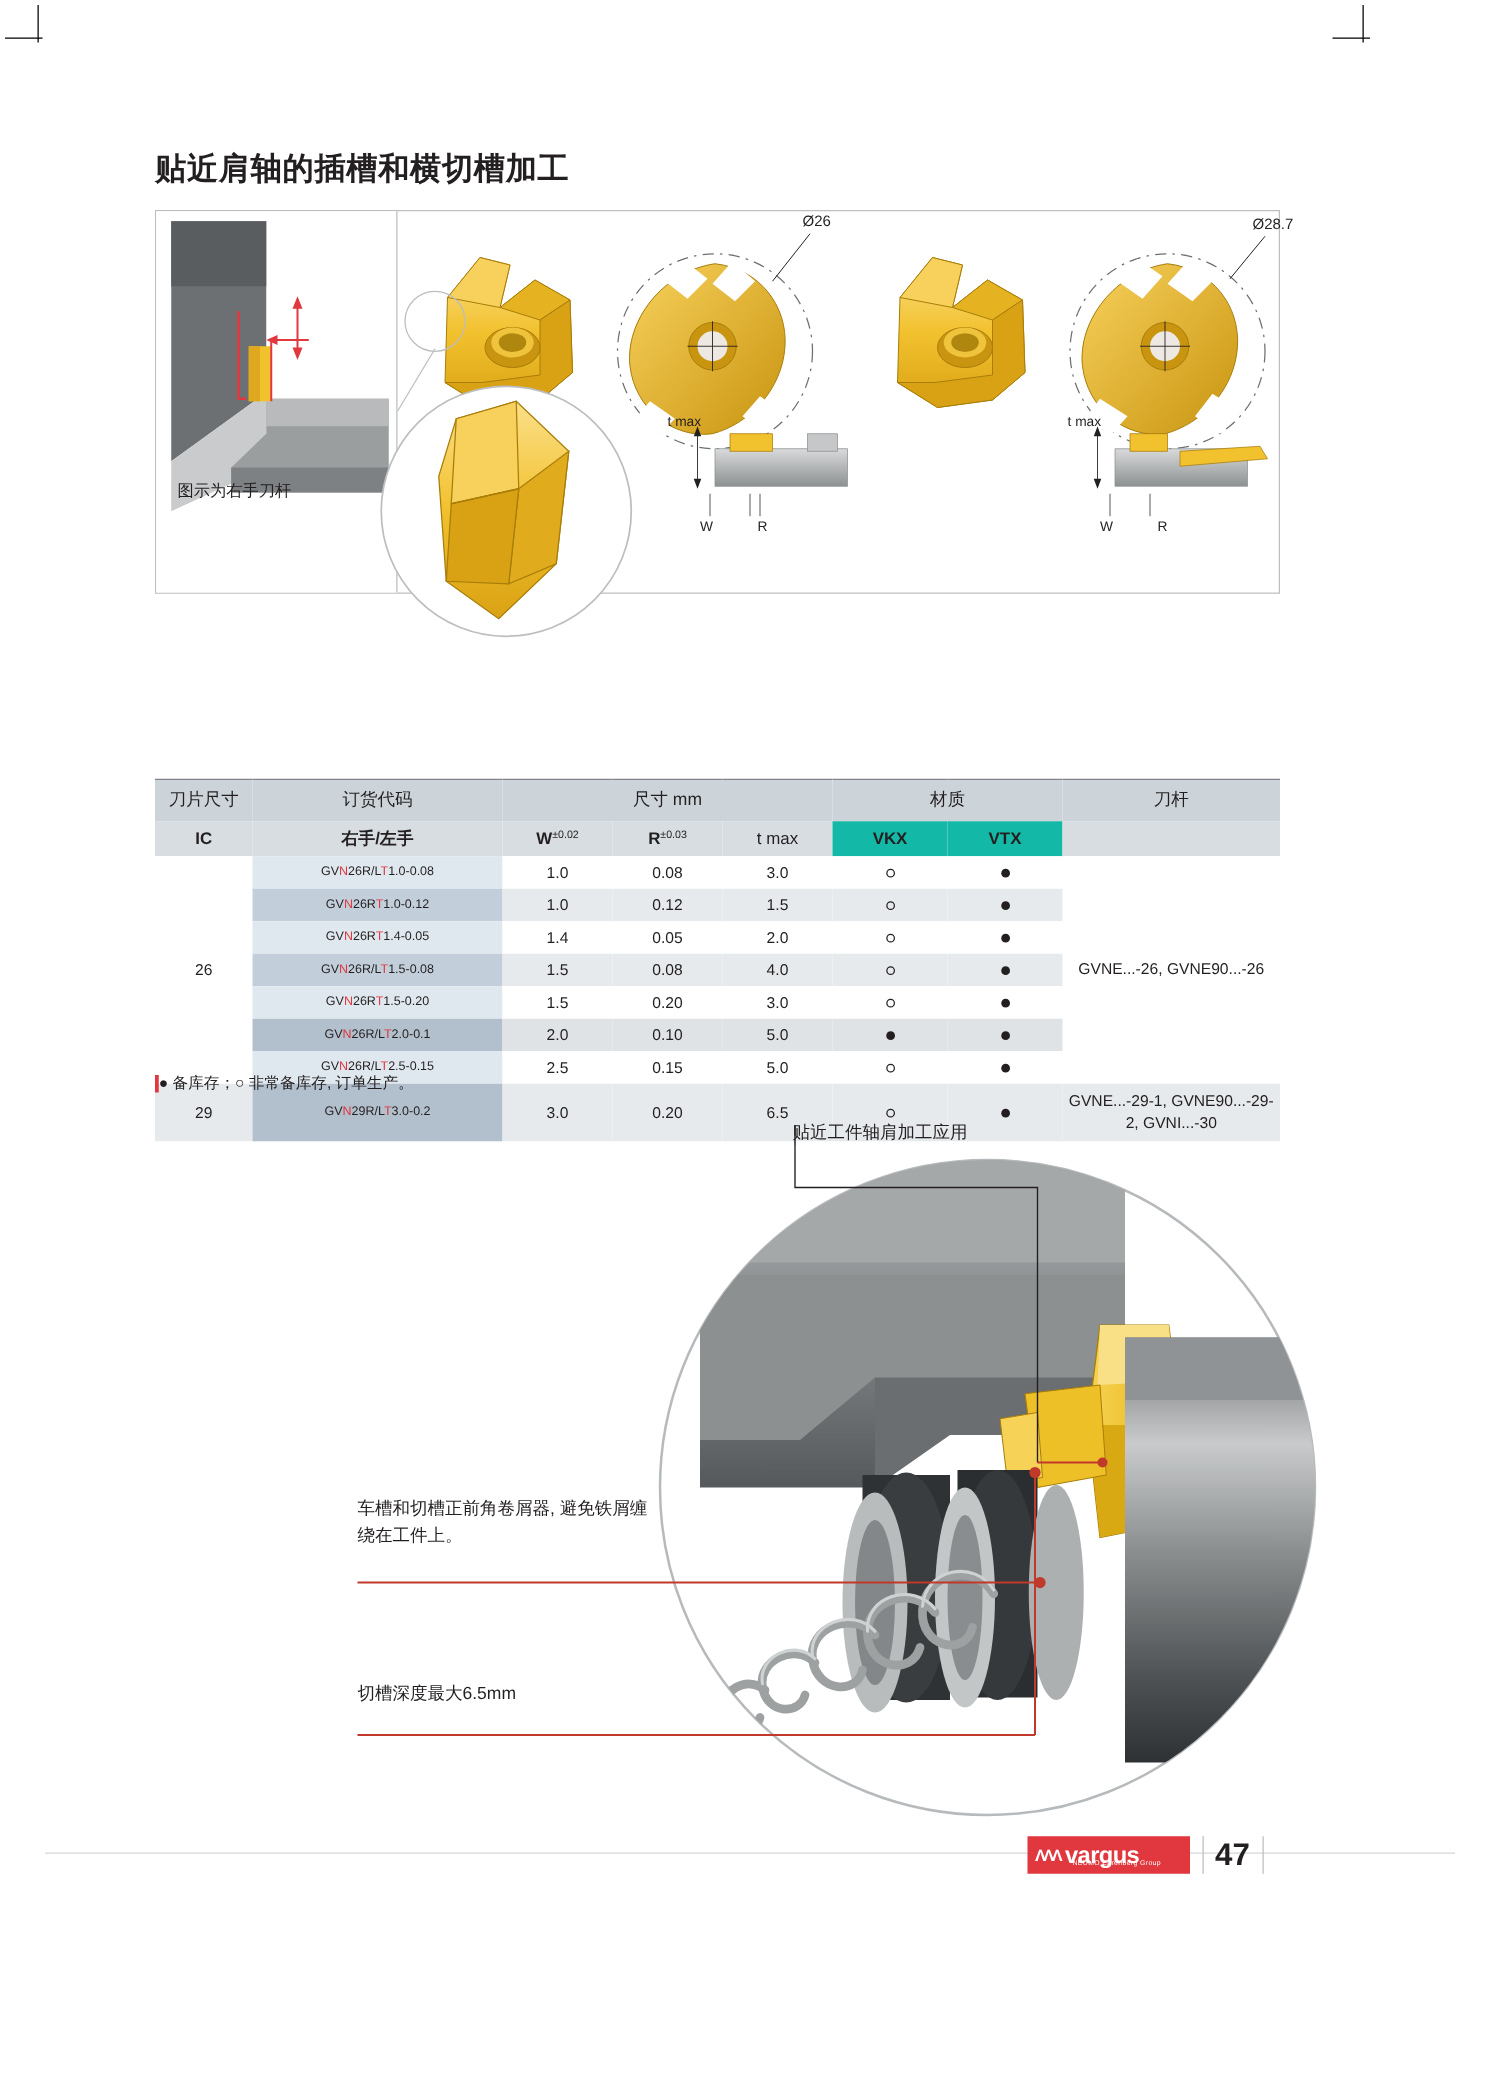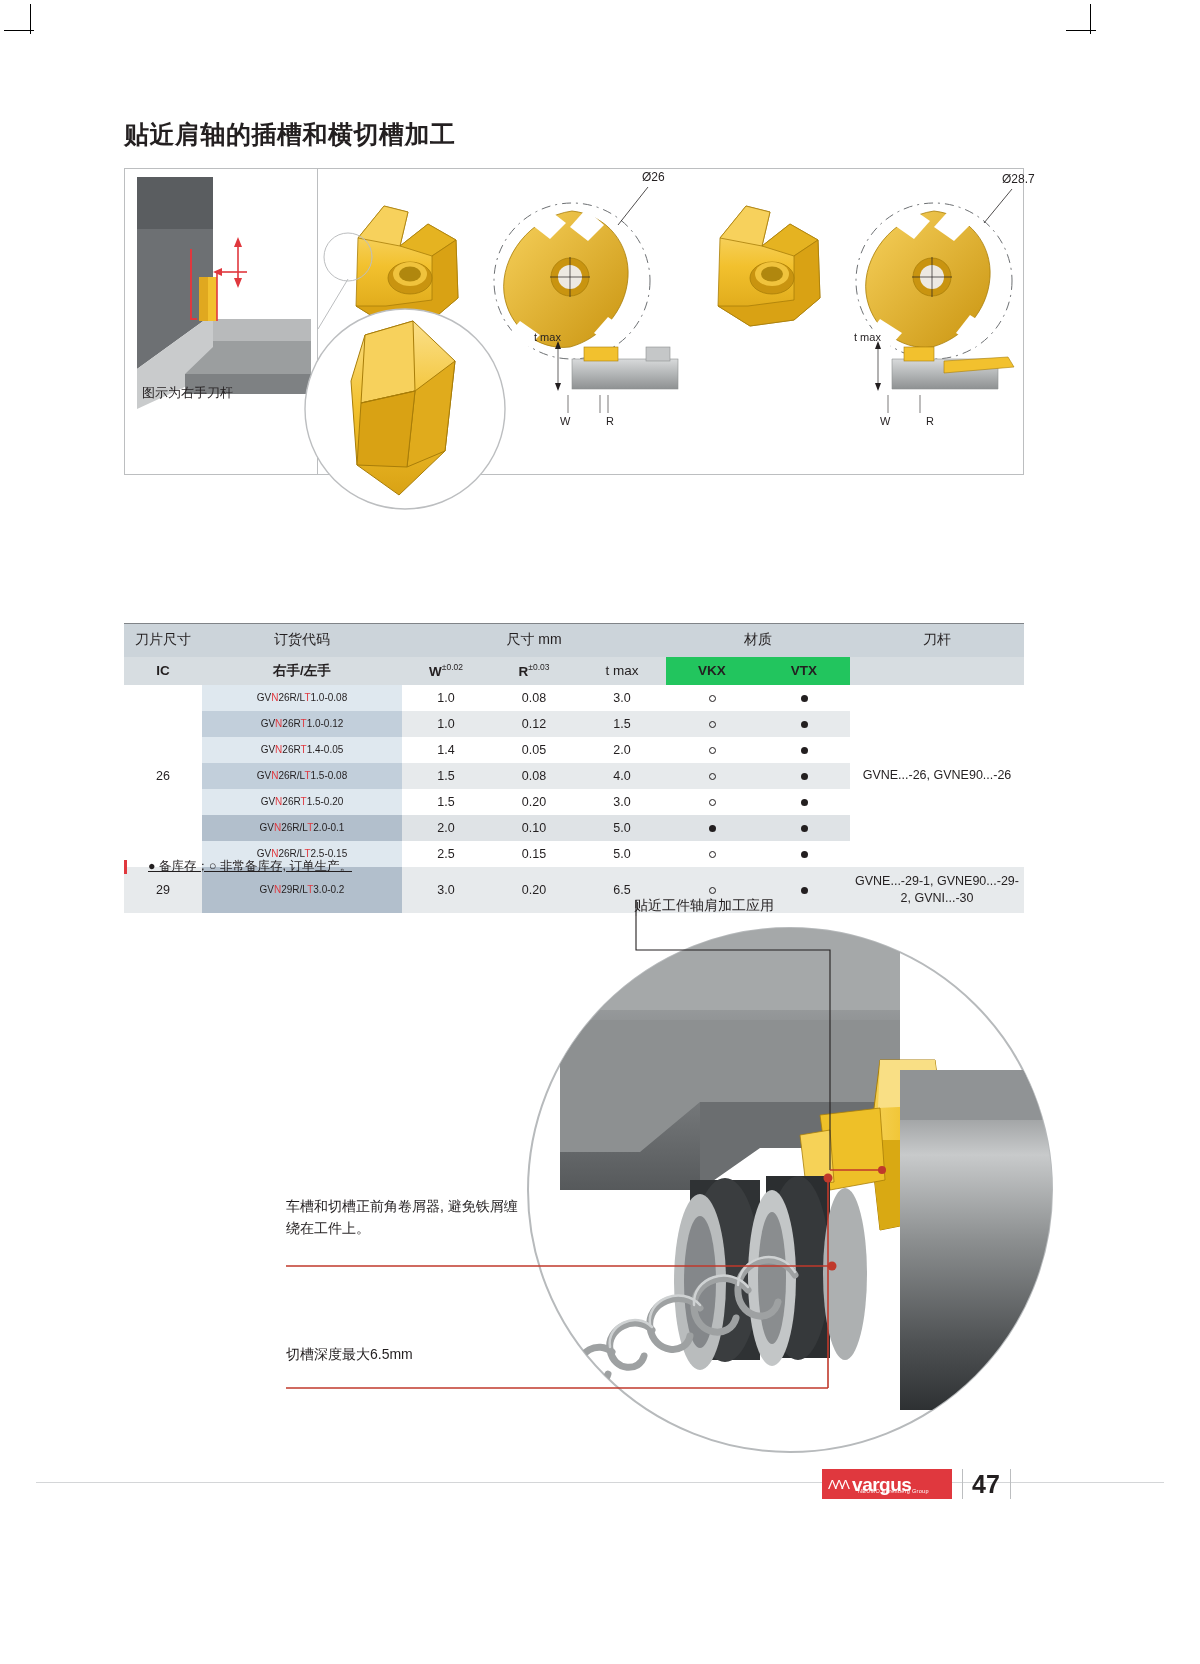--- a/index.html
+++ b/index.html
@@ -50,21 +50,21 @@
   table.spec { border-collapse:collapse; width:900px; font-size:12.5px; }
   table.spec th, table.spec td { padding:0; }
   .hdr1 td {
     background:#ccd4da; height:33px; text-align:center;
     font-size:14px; color:#231f20; font-weight:normal;
   }
   .hdr2 td {
     background:#d7dde1; height:28px; text-align:center;
     font-size:13.5px; font-weight:bold; color:#231f20;
   }
-  .hdr2 td.mat { background:#22c55e; }
+  .hdr2 td.mat { background:#14b8a6; }
   .hdr1 td.blank, .hdr2 td.blank { background:#ccd4da; }
   .hdr2 td.blank { background:#d7dde1; }
   sup.tol { font-size:8.5px; font-weight:normal; vertical-align:super; }
 
   tr.drow td { height:26px; text-align:center; font-size:12.5px; color:#231f20; }
   tr.drow td.code { font-size:10px; text-align:center; }
   td.ic { vertical-align:middle; font-size:13px; background:#e7eaec; }
   td.holder { font-size:12px; line-height:1.35; color:#231f20; vertical-align:middle; }
 
   
@@ -90,21 +90,21 @@
   td.dim, td.mcell { }
   .dot-f { display:inline-block; width:7px; height:7px; border-radius:50%; background:#231f20; }
   .dot-o { display:inline-block; width:7px; height:7px; border-radius:50%; border:1px solid #231f20; background:transparent; }
 
   .code-red { color:#e0383e; }
 
   
   .footnote {
     position:absolute; left:124px; top:858px;
     font-size:12.5px; color:#231f20;
-    display:flex; align-items:center; gap:21px;text-decoration:underline;
+    display:flex; align-items:center; gap:0;
   }
   .foot-bar { display:inline-block; width:3px; height:14px; background:#e0383e; }
 
   
   .photo-sec { position:absolute; left:0; top:890px; width:1200px; height:620px; }
   .ann {
     position:absolute; font-size:14px; color:#231f20; line-height:1.55;
   }
   .ann-top { left:634px; top:895px; }
   .ann-mid { left:286px; top:1196px; width:240px; }
@@ -113,21 +113,21 @@
   
   .footer-rule {
     position:absolute; left:36px; top:1482px; width:1128px; height:1px;
     background:#d4d6d8;
   }
   .logo-box {
     position:absolute; left:822px; top:1469px; width:130px; height:30px;
     background:#e0383e; display:flex; align-items:center; gap:4px;
     padding-left:6px;
   }
-  .logo-chev { color:#fff; font-size:13px; font-weight:normal; letter-spacing:-2px; }
+  .logo-chev { color:#fff; font-size:13px; font-weight:bold; letter-spacing:-2px; }
   .logo-word { color:#fff; font-size:19px; font-weight:bold; letter-spacing:-0.5px; line-height:1; }
   .logo-sub { position:absolute; left:36px; top:19px; color:#fff; font-size:5.5px; letter-spacing:0.3px; }
   .pg-sep { position:absolute; left:962px; top:1469px; width:1px; height:30px; background:#bcbec0; }
   .pg-num {
     position:absolute; left:972px; top:1470px;
     font-size:25px; font-weight:bold; color:#231f20;
   }
   .pg-sep2 { position:absolute; left:1010px; top:1469px; width:1px; height:30px; background:#bcbec0; }
 </style>
 </head>

